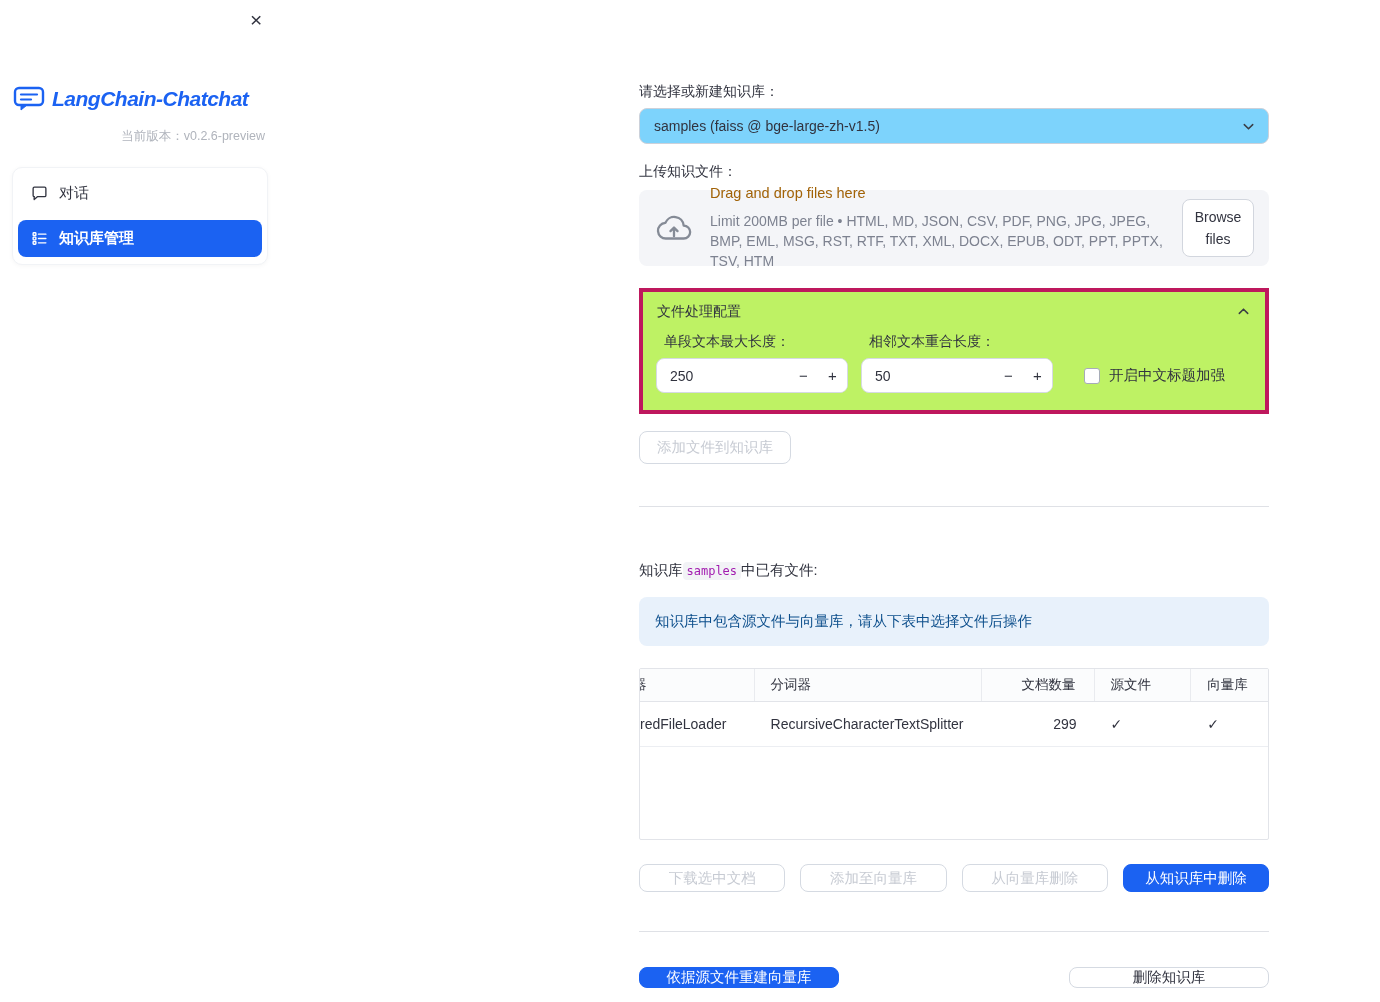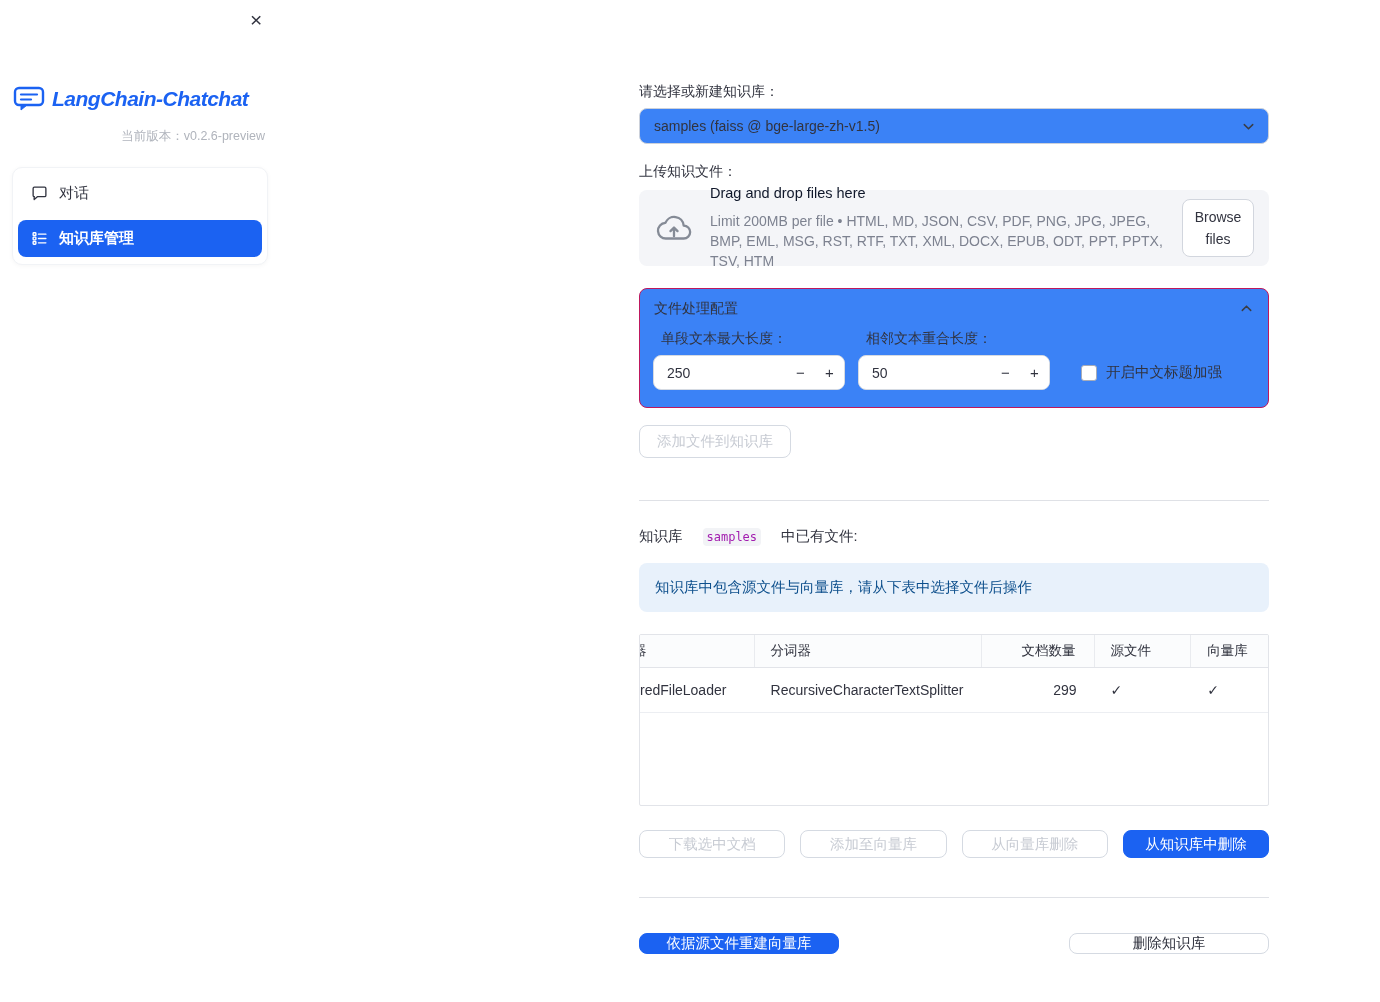--- a/index.html
+++ b/index.html
@@ -29,35 +29,35 @@
   }
   .menu-item:last-child { margin-bottom:0; }
   .menu-item.selected { background:var(--primary); color:#fff; font-weight:600; }
   
   .main { position:absolute; left:639px; top:0; width:630px; }
   .field-label { font-size:14px; margin-top:83px; }
   .field-label.inline { margin-top:19px; }
   .selectbox {
     margin-top:7px; height:36px; border:1px solid #ccd1da; border-radius:8px;
     display:flex; align-items:center; justify-content:space-between;
-    padding:0 12px 0 14px; font-size:14px; cursor:pointer; background:#3b82f6;
+    padding:0 12px 0 14px; font-size:14px; cursor:pointer; background:#7dd3fc;
   }
   .uploader {
     margin-top:9px; background:#f4f5f8; border-radius:8px; height:76px;
     display:flex; align-items:center; gap:16px; padding:12px 15px;
   }
   .uploader-texts { flex:1; }
-  .drop-title { font-size:14.5px; color:#0f172a; }
+  .drop-title { font-size:14.5px; color:#a16207; }
   .drop-limit { font-size:14px; color:#7d8290; margin-top:10px; line-height:1.45; max-width:478px; }
   .browse-btn {
     width:72px; min-height:52px; background:#fff; border:1px solid #d2d6de; border-radius:8px;
     font-size:14px; color:#31333f; cursor:pointer; padding:6px 8px; line-height:1.6;
     font-family:inherit;
   }
-  .expander { margin-top:22px; border:1px solid #be185d; border-radius:8px; background:#3b82f6; }
+  .expander { margin-top:22px; border:4px solid #be185d; border-radius:0; background:#bef264; }
   .expander-header {
     height:39px; display:flex; align-items:center; justify-content:space-between;
     padding:0 14px; font-size:14px; cursor:pointer;
   }
   .expander-body { padding:2px 13px 17px 13px; display:flex; align-items:flex-end; }
   .fieldgroup { width:192px; margin-right:13px; }
   .fieldgroup .sub-label { font-size:14px;margin-left:8px; }
   .numinput {
     margin-top:7px; height:35px; border:1px solid #d5dae2; border-radius:8px;
     display:flex; align-items:stretch; overflow:hidden; background:#fff;
@@ -67,21 +67,21 @@
   .checkbox-group { display:flex; align-items:center; gap:9px; height:35px; margin-left:18px; }
   .checkbox { width:16px; height:16px; border:1px solid #a7acb8; border-radius:3px; background:#fff; cursor:pointer; }
   .checkbox-label { font-size:14.5px; white-space:nowrap; }
   .add-btn {
     margin-top:17px; height:33px; padding:0 17px; border:1px solid #d5dae2; border-radius:8px;
     background:#fff; color:#c7cbd3; font-size:14.5px; cursor:not-allowed; font-family:inherit;
   }
   .divider { border:none; border-top:1px solid #dfe1e6; }
   .divider.d1 { margin-top:42px; }
   .divider.d2 { margin-top:39px; }
-  .kbline { margin-top:26px; font-size:14.5px; display:flex; align-items:center; gap:20px; }
+  .kbline { margin-top:54px; font-size:14.5px; display:flex; align-items:center; gap:0; }
   .kbcode {
     font-family:"DejaVu Sans Mono","Liberation Mono",monospace; font-size:12px;
     color:#a21caf; background:#f2f3f6; border-radius:4px; padding:2px 4px;
   }
   .info {
     margin-top:17px; background:#e8f1fb; color:#0d4f8c; border-radius:8px;
     padding:15px 16px; font-size:14.5px;
   }
   
   .table { margin-top:22px; border:1px solid #e2e4e9; border-radius:2px; height:172px; background:#fff; overflow:hidden; }

